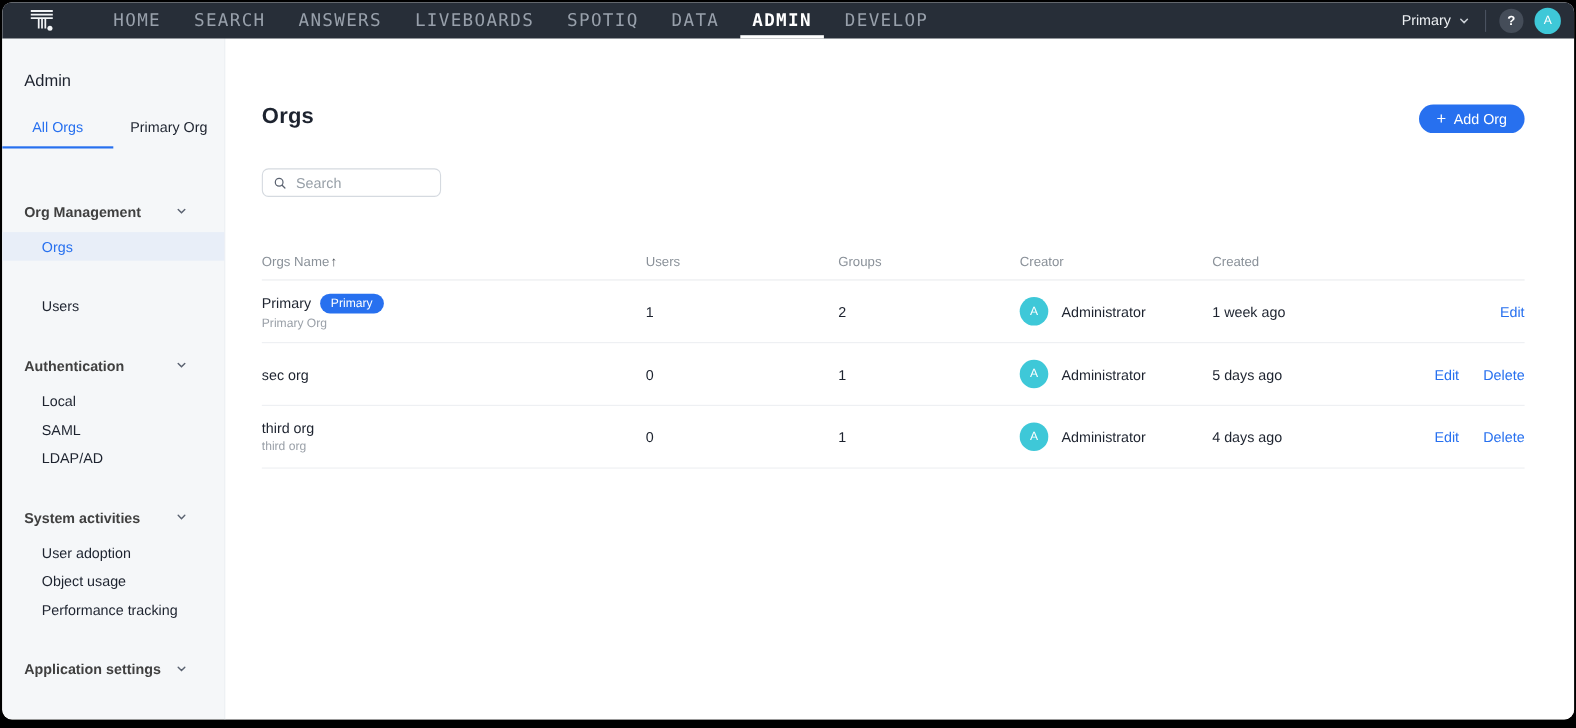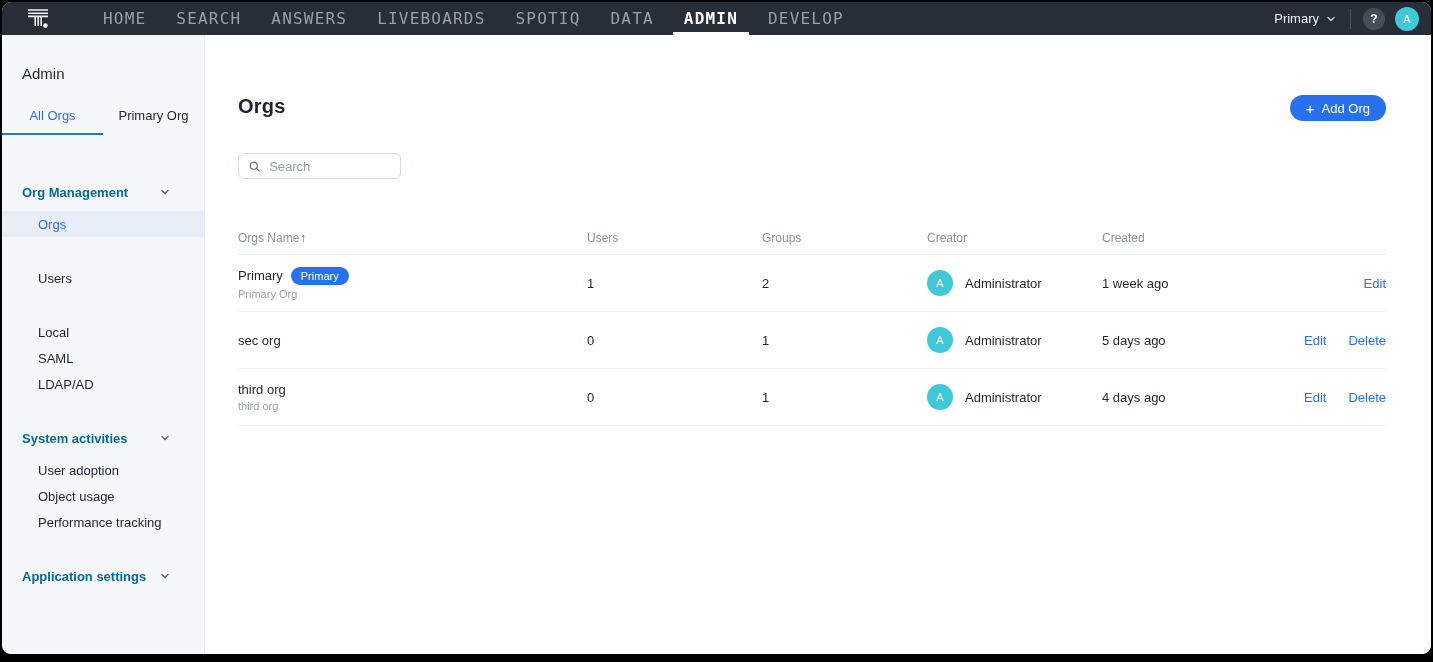--- a/index.html
+++ b/index.html
@@ -25,21 +25,21 @@
 
   
   .sidebar { width:203px; background:#F5F7F9; border-right:1px solid #EAEDF0; flex-shrink:0; padding-top:30px; }
   .sidebar-title { font-size:15px; font-weight:500; color:#1D232F; padding-left:20px; }
   .sidebar-tabs { display:flex; margin-top:18px; }
   .sidebar-tab { flex:1; text-align:center; font-size:13px; color:#1D232F; padding:8px 0 10px; border-bottom:2px solid transparent; cursor:pointer; }
   .sidebar-tab.active { color:#2770EF; border-bottom-color:#2770EF; }
   .side-sections { margin-top:44px; }
   .side-section { margin-top:28px; }
   .side-section:first-child { margin-top:0; }
-  .side-header { height:26px; display:flex; align-items:center; justify-content:space-between; padding:0 34px 0 20px; font-size:13px; font-weight:600; color:#0369a1; margin-bottom:6px; cursor:pointer; }
+  .side-header { height:26px; display:flex; align-items:center; justify-content:space-between; padding:0 34px 0 20px; font-size:13px; font-weight:600; color:#404040; margin-bottom:6px; cursor:pointer; }
   .side-item { height:26px; display:flex; align-items:center; padding-left:36px; font-size:13px; color:#1D232F; cursor:pointer; }
   .side-item.selected { background:#E8EEF8; color:#2770EF; }
   .chev { width:10px; height:10px; flex-shrink:0; }
 
   
   .main { flex:1; background:#fff; padding:60px 45px 0 33px; min-width:0; }
   .main-header { display:flex; align-items:flex-start; justify-content:space-between; }
   .page-title { font-size:20px; font-weight:600; color:#1D232F; letter-spacing:0.2px; }
   .add-btn { display:flex; align-items:center; gap:7px; background:#2770EF; color:#fff; border:none; border-radius:13px; height:26px; padding:0 16px; font-size:13px; font-family:"Liberation Sans", sans-serif; cursor:pointer; }
   .add-btn .plus { font-size:15px; font-weight:400; line-height:1; }
@@ -127,20 +127,26 @@
                 </svg>
           </div>
           <div class="side-item selected">Orgs</div>
         </div>
 
         <div class="side-section">
           <div class="side-item">Users</div>
         </div>
 
         <div class="side-section">
+          <div class="side-header">
+            <span>Authentication</span>
+            <svg class="chev" viewBox="0 0 10 10">
+                  <path d="M2 3.5 L5 6.5 L8 3.5" stroke="#5A6270" stroke-width="1.3" fill="none" stroke-linecap="round"></path>
+                </svg>
+          </div>
           <div class="side-item">Local</div>
           <div class="side-item">SAML</div>
           <div class="side-item">LDAP/AD</div>
         </div>
 
         <div class="side-section">
           <div class="side-header">
             <span>System activities</span>
             <svg class="chev" viewBox="0 0 10 10">
                   <path d="M2 3.5 L5 6.5 L8 3.5" stroke="#5A6270" stroke-width="1.3" fill="none" stroke-linecap="round"></path>

